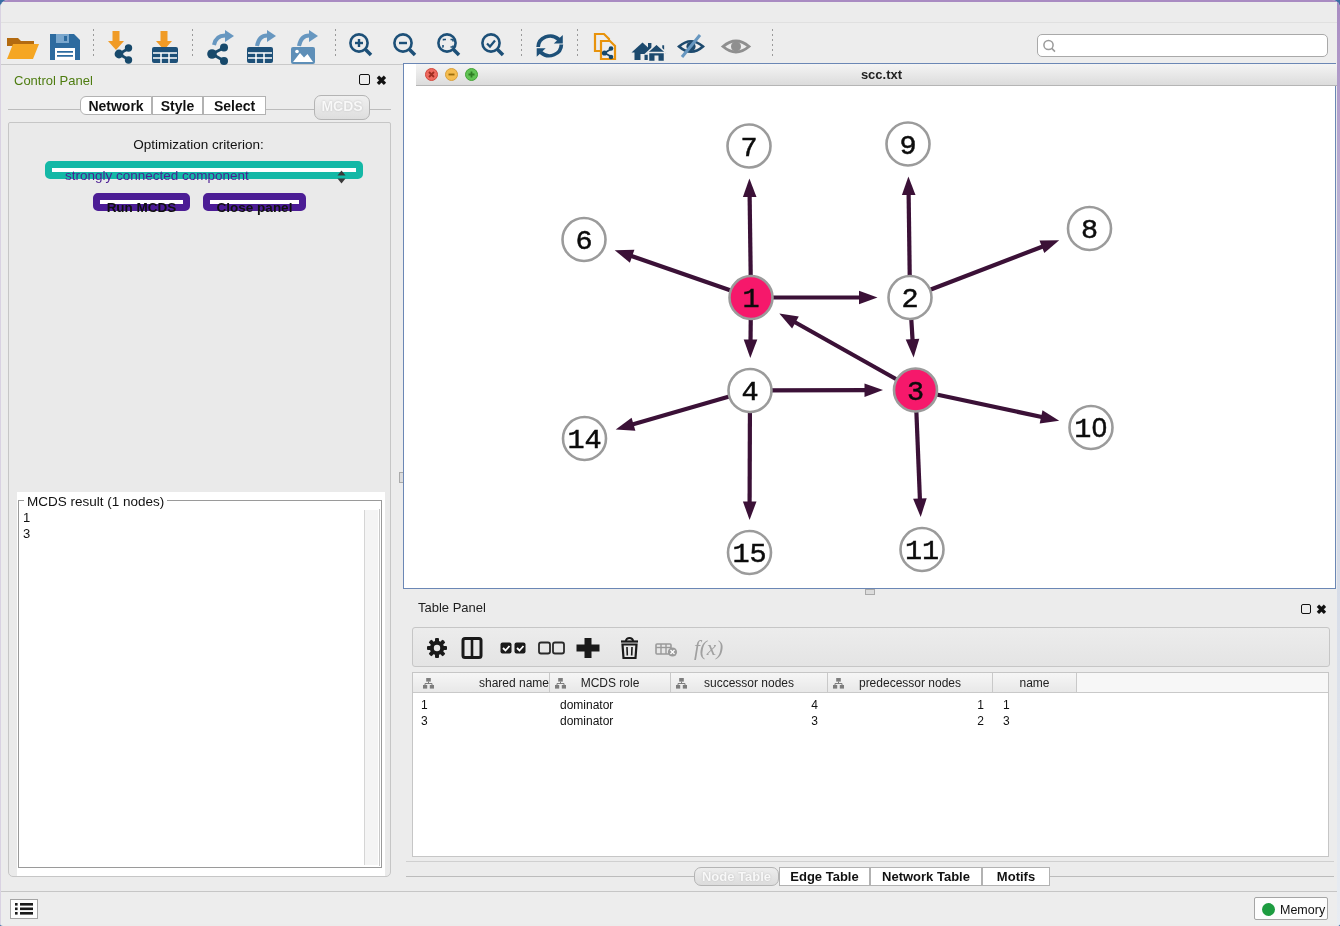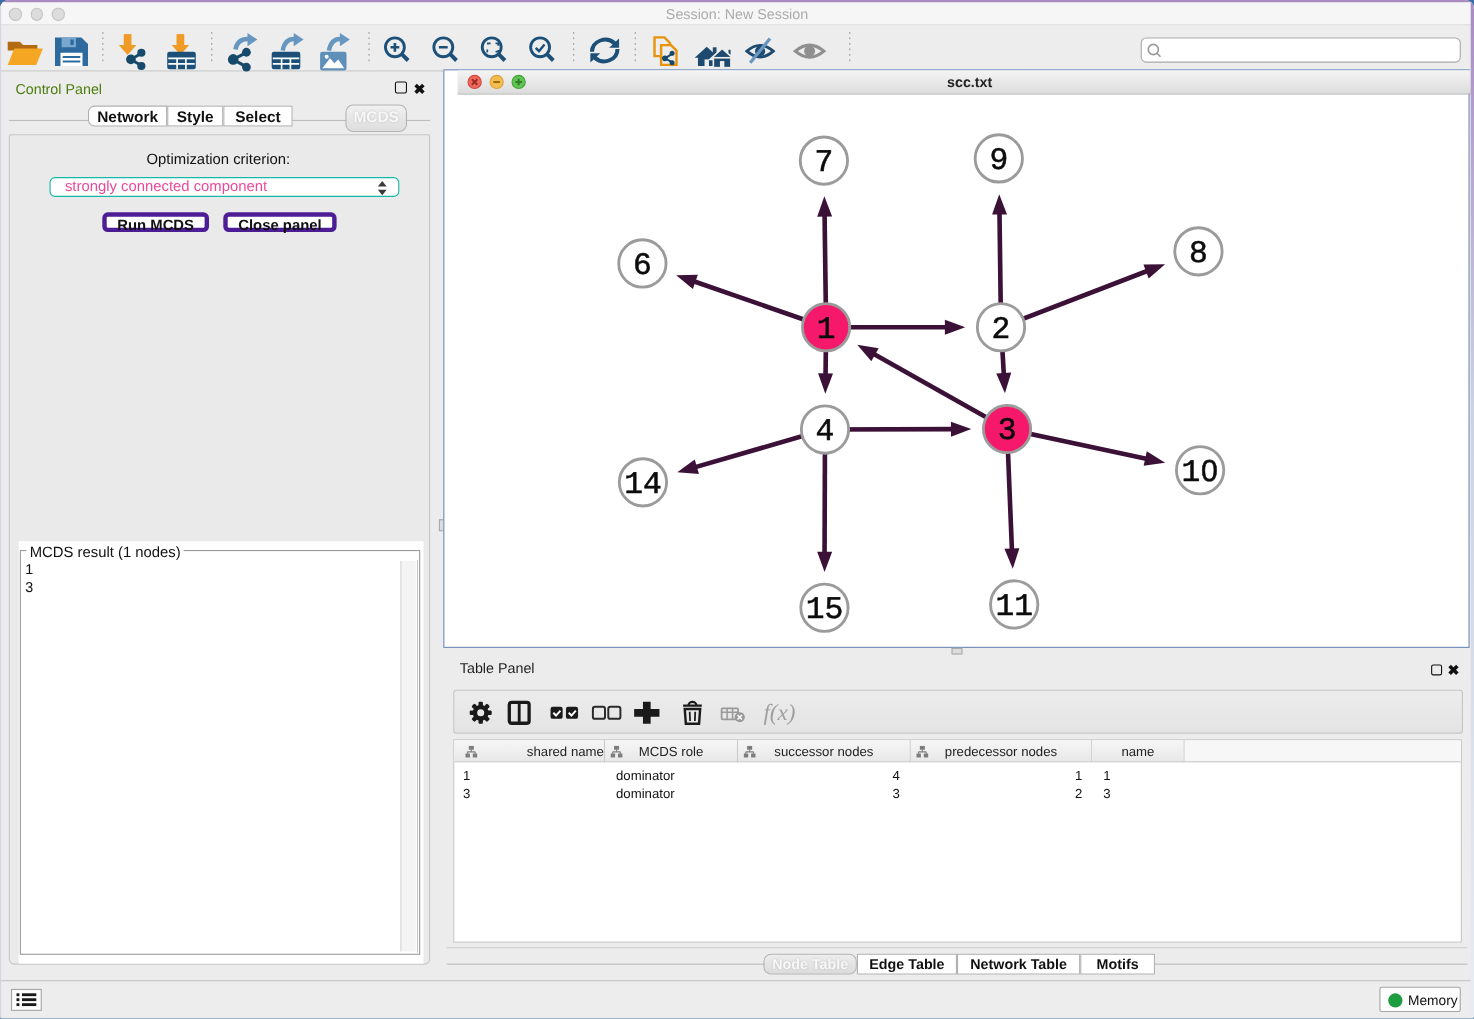--- a/index.html
+++ b/index.html
@@ -19,22 +19,22 @@
 #toolbar { left:0; top:22px; width:1340px; height:43px; background:#ededed; border-bottom:1px solid #c9c9c9; border-top:1px solid #e0e0e0;}
 .sep { top:6px; width:1px; height:30px; background-image:linear-gradient(#9a9a9a 33%, rgba(0,0,0,0) 0%); background-size:1px 5px; }
 #search { left:1037px; top:11px; width:291px; height:23px; background:#fff; border:1px solid #a9a9a9; border-radius:5px; }
 
 #cp-title { left:14px; top:73px; font-size:13px; color:#4d7c0f; }
 .paneltitle-ic { font-size:13px; color:#111; }
 #cp-pane { left:8px; top:122px; width:383px; height:755px; background:#eaeaea; border:1px solid #c6c6c6; border-radius:2px 2px 5px 5px; }
 .tab { top:96px; height:19px; background:#fff; border:1px solid #b2b2b2; font-size:14px; font-weight:bold; color:#111; text-align:center; line-height:18px; }
 .tabsel { background:linear-gradient(#f0f0f0,#dedede); color:#f8f8f8; border:1px solid #b4b4b4; text-shadow:0 0 2px #bbb; }
 #opt-label { left:8px; top:137px; width:381px; text-align:center; font-size:13.5px; color:#111; }
-#cp-select { left:45px; top:160.5px; width:318px; height:18px; background:#fff; border:1px solid #14b8a6; border-radius:5px; font-size:13.5px; color:#ec4899; line-height:16px; padding-left:13px; }
-.btn { height:18.5px; background:#fff; border:4px solid #4c1d95; border-radius:5px; font-size:13.5px; font-weight:bold; color:#111; text-align:center; line-height:16.5px; }
+#cp-select { left:45px; top:160.5px; width:318px; height:18px; background:#fff; border:7px solid #14b8a6; border-radius:5px; font-size:13.5px; color:#4c1d95; line-height:16px; padding-left:13px; }
+.btn { height:18.5px; background:#fff; border:7px solid #4c1d95; border-radius:5px; font-size:13.5px; font-weight:bold; color:#111; text-align:center; line-height:16.5px; }
 #mcds-white { left:17px; top:492px; width:368px; height:384px; background:#fff; }
 #mcds-border { left:18px; top:500px; width:364px; height:368px; border:1px solid #9a9a9a; }
 #mcds-legend { left:24px; top:494px; background:#fff; padding:0 3px; font-size:13.5px; color:#111; }
 #mcds-scroll { left:20px; top:509px; width:360px; height:357px; background:#fff; border-right:1px solid #c8c8c8;}
 #mcds-sb { left:364px; top:510px; width:14px; height:355px; background:#f4f4f4; border-left:1px solid #d5d5d5; }
 
 #vsplit-handle { left:399px; top:472px; width:6px; height:11px; background:#dcdcdc; border:1px solid #aaa; }
 #hsplit-handle { left:865px; top:589px; width:10px; height:6px; background:#dcdcdc; border:1px solid #aaa; }
 
 #netframe { left:403px; top:63px; width:933px; height:526px; border:1px solid #6b87b5; background:#fff; }
@@ -55,26 +55,20 @@
 #membtn { left:1254px; top:897px; width:74px; height:23px; background:#fdfdfd; border:1px solid #a5a5a5; border-radius:2px; font-size:13px; color:#111; }
 svg { position:absolute; }
 </style>
 </head>
 <body>
 <div id="win">
   <div id="topstrip" class="abs"></div>
   <div id="rightstrip" class="abs"></div>
   <div id="leftstrip" class="abs"></div>
 
-  <div id="titlebar" class="abs">
-    <div class="light abs" style="left:8.4px"></div>
-    <div class="light abs" style="left:27.9px"></div>
-    <div class="light abs" style="left:47.3px"></div>
-    <div id="wintitle" class="abs">Session: New Session</div>
-  </div>
 
   <div id="toolbar" class="abs">
     <svg class="abs" style="left:0;top:0;" width="800" height="43" viewBox="0 20 800 43">
 
       <g>
         <path d="M7,35 h11 l3,3 h13 v5 h-27 z" fill="#b36a10"></path>
         <path d="M7,56 l6,-15 h26 l-6,15 z" fill="#f5a623"></path>
       </g>
 
       <g>

